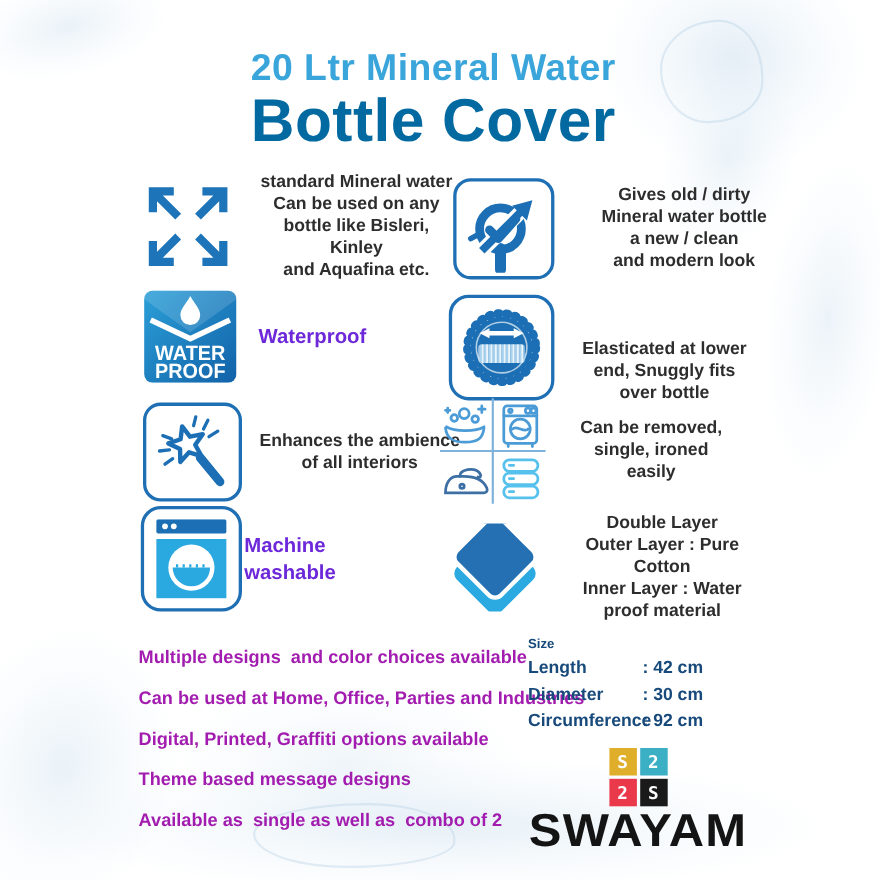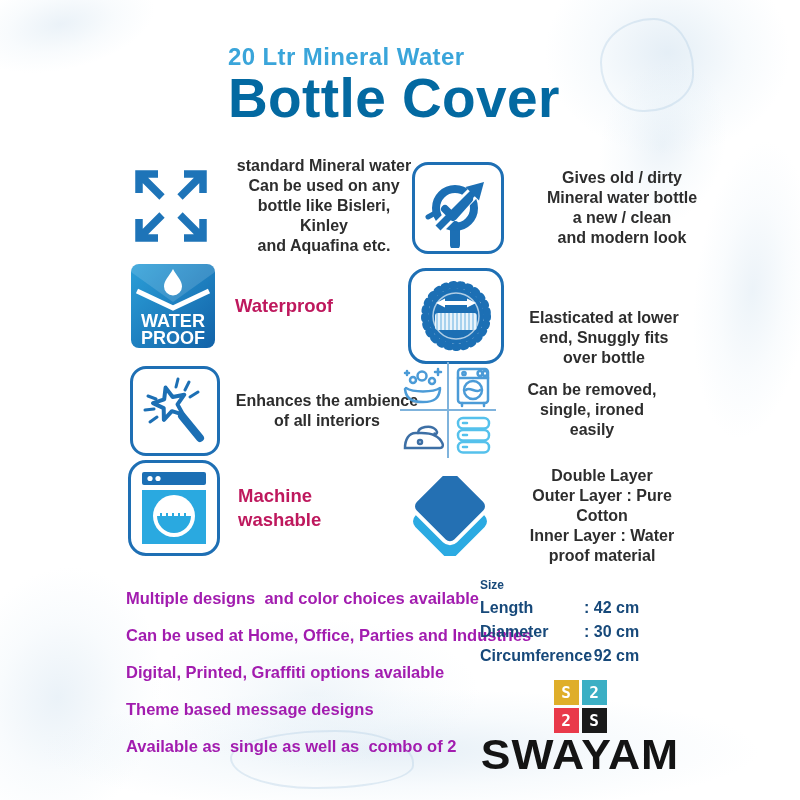--- a/index.html
+++ b/index.html
@@ -13,37 +13,37 @@
     border-radius:54% 42% 58% 46% / 48% 56% 44% 52%;
     background:radial-gradient(closest-side, rgba(187,212,232,.55), rgba(212,230,243,.28) 58%, rgba(255,255,255,0) 100%);
   }
   .splash-ring {
     position:absolute; z-index:0; pointer-events:none; background:none;
     border:2px solid rgba(175,203,227,.35);
     border-radius:60% 45% 55% 48% / 50% 58% 42% 55%;
   }
   
   .title { position:absolute; left:228px; top:44px; z-index:2; }
-  .title-sub { font-size:24px; font-weight:700; color:#3AA5DA; letter-spacing:.4px; line-height:1.1; }
+  .title-sub { font-size:34px; font-weight:700; color:#3AA5DA; letter-spacing:.4px; line-height:1.1; }
   .title-main { font-size:55px; font-weight:700; color:#0369a1; letter-spacing:.4px; line-height:1.02; }
   
   .feature { position:absolute; z-index:2; display:flex; align-items:center; }
   .ftext { font-size:16px; font-weight:700; color:#2D2D2D; line-height:1.25; text-align:center; }
-  .ftext-big { font-size:18.5px; font-weight:700; color:#be185d; line-height:1.3; text-align:left; }
+  .ftext-big { font-size:18.5px; font-weight:700; color:#6d28d9; line-height:1.3; text-align:left; }
   .icon-box {
     flex:none; border:3px solid #1E6FB4; border-radius:16px;
     display:flex; align-items:center; justify-content:center; background:rgba(255,255,255,.65);
   }
   #f0 { left:124px; top:156px; gap:16px; }
   #f1 { left:412px; top:162px; gap:28px; }
   #f2 { left:131px; top:264px; gap:20px; }
   #f3 { left:408px; top:264px; gap:12px; }
   #f4 { left:130px; top:366px; gap:12px; }
   #f5 { left:396px; top:358px; gap:8px; }
-  #f6 { left:128px; top:460px; gap:18px; }
+  #f6 { left:128px; top:460px; gap:2px; }
   #f7 { left:404px; top:466px; gap:10px; }
   
   #bullets { position:absolute; left:126px; top:580px; z-index:2; }
   .bullet { height:37px; display:flex; align-items:center; font-size:16.5px; font-weight:700; color:#a21caf; white-space:pre; }
   
   #size { position:absolute; left:480px; top:578px; z-index:2; color:#17497A; }
   .size-heading { font-size:12px; font-weight:700; margin-bottom:4px; }
   .size-row { display:flex; font-size:16px; font-weight:700; line-height:24px; }
   .size-label { width:104px; flex:none; }
   

